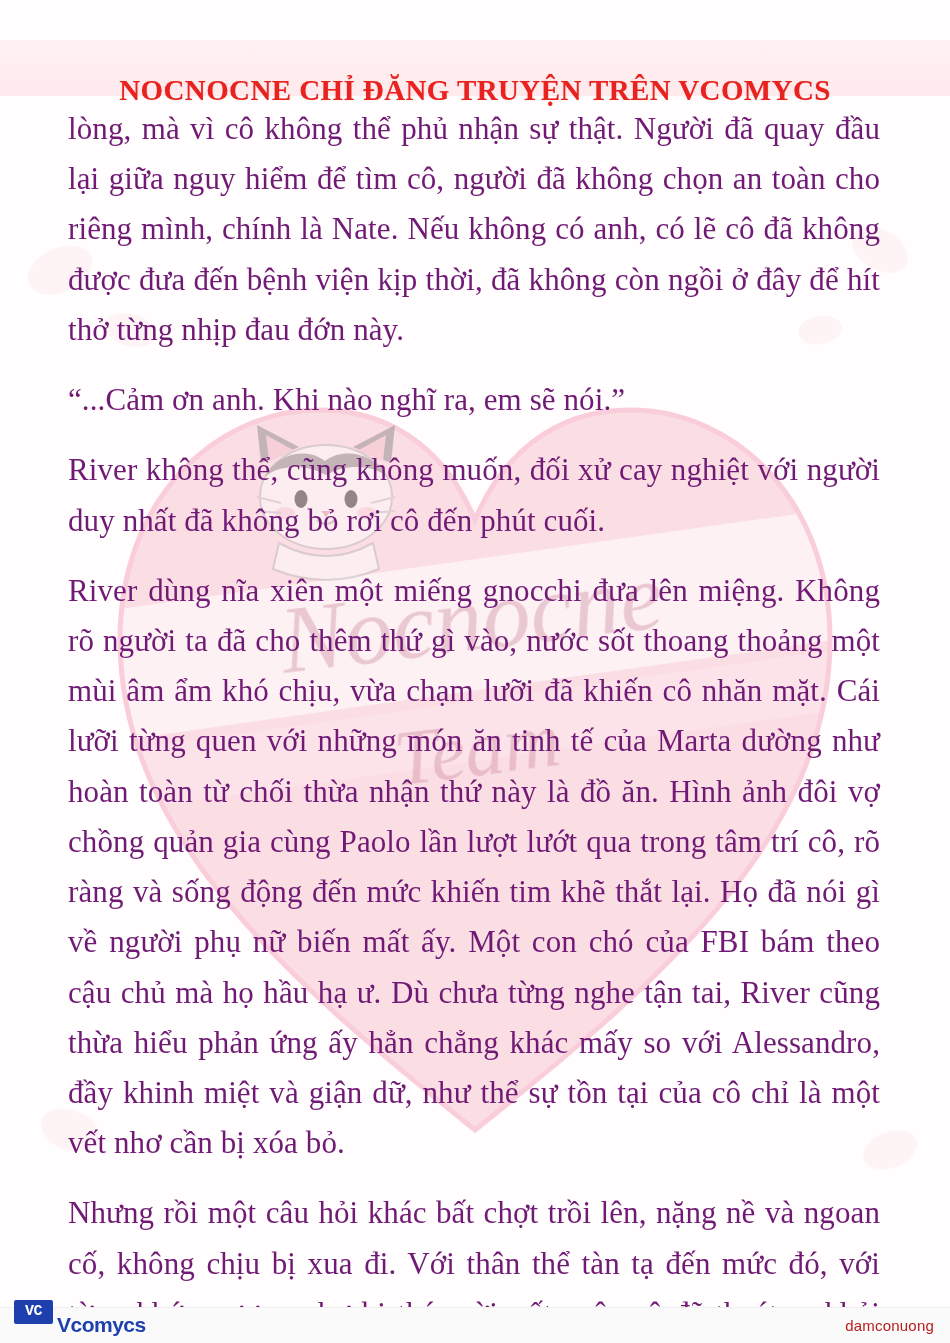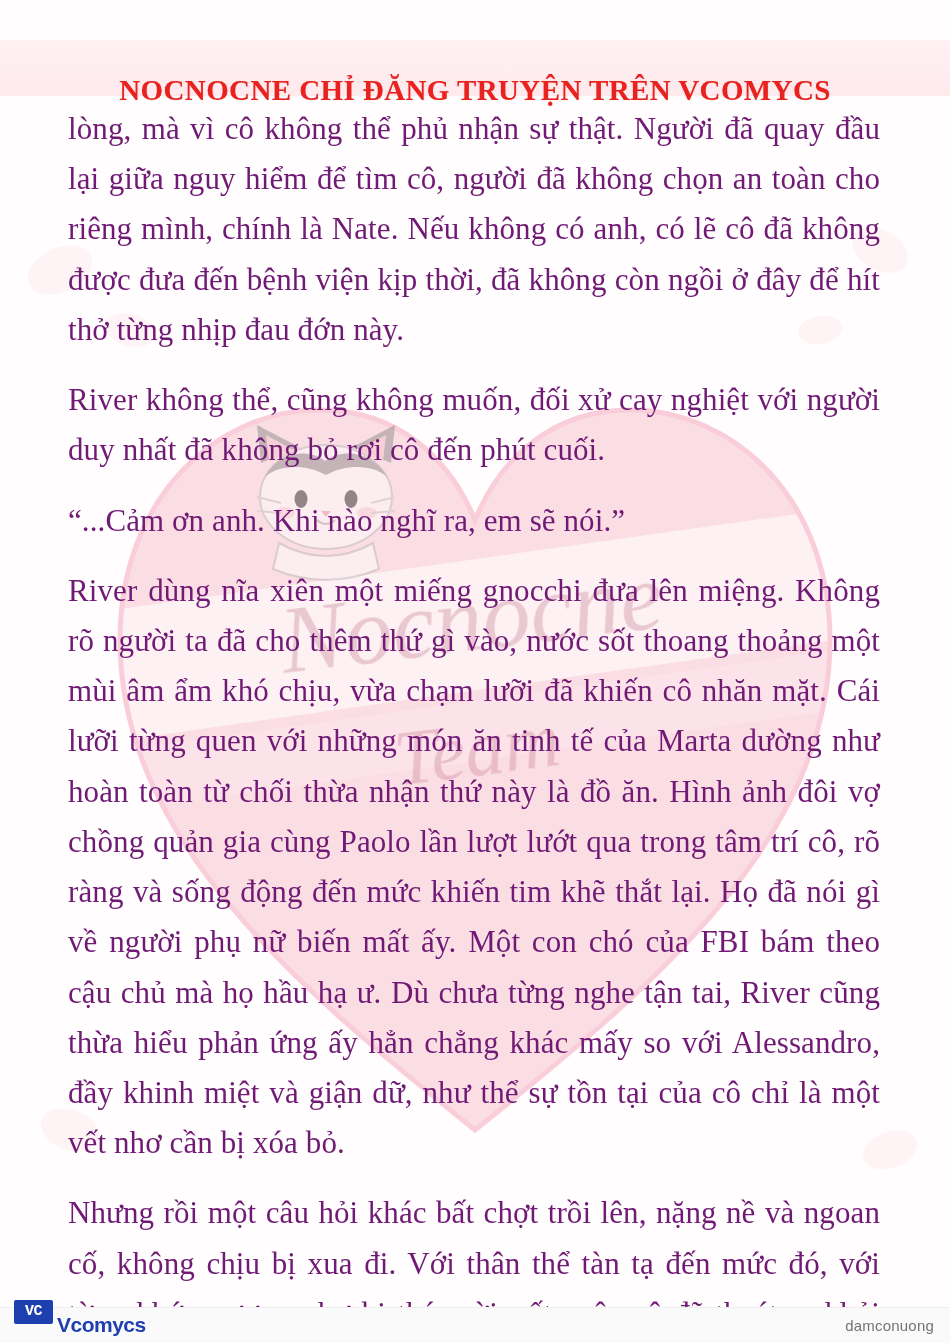--- a/index.html
+++ b/index.html
@@ -119,21 +119,21 @@
     color: #1e3fae;
     letter-spacing: -0.5px;
     margin-top: 27px;
   }
   .footer-right {
     position: absolute;
     right: 16px;
     bottom: 9px;
     font-family: "Liberation Sans", sans-serif;
     font-size: 15px;
-    color: #737373;
+    color: #b91c1c;
     letter-spacing: 0.2px;
     z-index: 7;
   }
 </style>
 </head>
 <body>
 
 <div class="page">
 
   <svg class="watermark" viewBox="0 0 950 1343" xmlns="http://www.w3.org/2000/svg">
@@ -215,22 +215,22 @@
       <text x="480" y="775" font-size="78" text-anchor="middle" transform="rotate(-7 480 775)">Team</text>
     </g>
   </svg>
 
   <div class="header-band">
     <div class="header-title">NOCNOCNE CHỈ ĐĂNG TRUYỆN TRÊN VCOMYCS</div>
   </div>
 
   <div class="content">
     <p class="para">lòng, mà vì cô không thể phủ nhận sự thật. Người đã quay đầu lại giữa nguy hiểm để tìm cô, người đã không chọn an toàn cho riêng mình, chính là Nate. Nếu không có anh, có lẽ cô đã không được đưa đến bệnh viện kịp thời, đã không còn ngồi ở đây để hít thở từng nhịp đau đớn này.</p>
+    <p class="para quote">“...Cảm ơn anh. Khi nào nghĩ ra, em sẽ nói.”</p>
     <p class="para">River không thể, cũng không muốn, đối xử cay nghiệt với người duy nhất đã không bỏ rơi cô đến phút cuối.</p>
-    <p class="para quote">“...Cảm ơn anh. Khi nào nghĩ ra, em sẽ nói.”</p>
     <p class="para">River dùng nĩa xiên một miếng gnocchi đưa lên miệng. Không rõ người ta đã cho thêm thứ gì vào, nước sốt thoang thoảng một mùi âm ẩm khó chịu, vừa chạm lưỡi đã khiến cô nhăn mặt. Cái lưỡi từng quen với những món ăn tinh tế của Marta dường như hoàn toàn từ chối thừa nhận thứ này là đồ ăn. Hình ảnh đôi vợ chồng quản gia cùng Paolo lần lượt lướt qua trong tâm trí cô, rõ ràng và sống động đến mức khiến tim khẽ thắt lại. Họ đã nói gì về người phụ nữ biến mất ấy. Một con chó của FBI bám theo cậu chủ mà họ hầu hạ ư. Dù chưa từng nghe tận tai, River cũng thừa hiểu phản ứng ấy hẳn chẳng khác mấy so với Alessandro, đầy khinh miệt và giận dữ, như thể sự tồn tại của cô chỉ là một vết nhơ cần bị xóa bỏ.</p>
     <p class="para last">Nhưng rồi một câu hỏi khác bất chợt trồi lên, nặng nề và ngoan cố, không chịu bị xua đi. Với thân thể tàn tạ đến mức đó, với từng khớp xương như bị tháo rời, rốt cuộc cô đã thoát ra khỏi nơi ấy bằng cách nào. River đặt nĩa xuống, đầu ngón</p>
   </div>
 
   <div class="footer">
     <div class="footer-bar"></div>
   </div>
   <div class="brand">
     <span class="brand-badge">VC</span>
     <span class="brand-text">Vcomycs</span>

